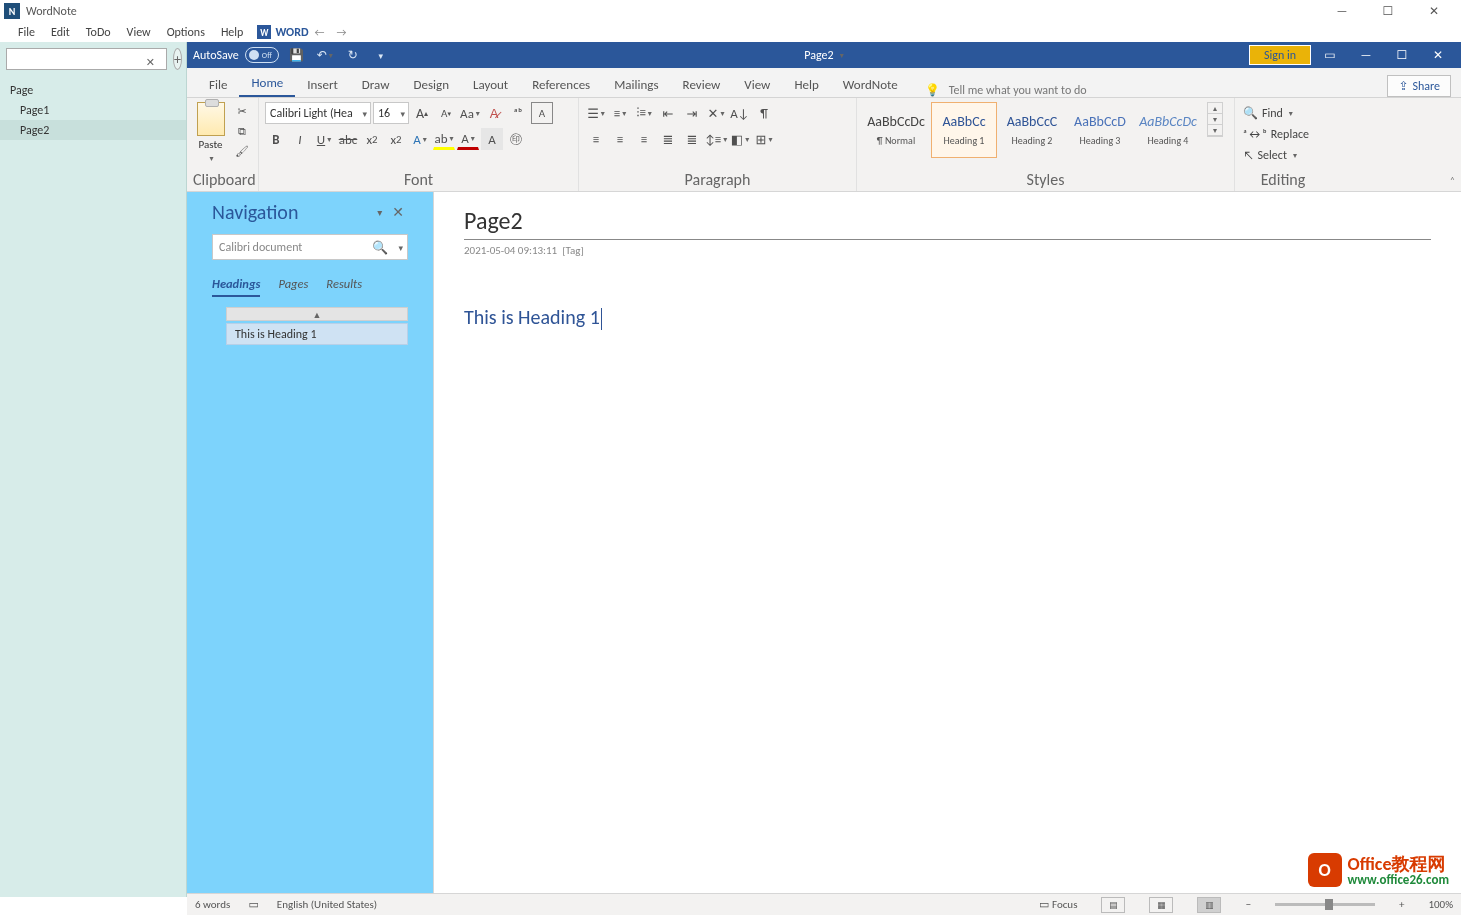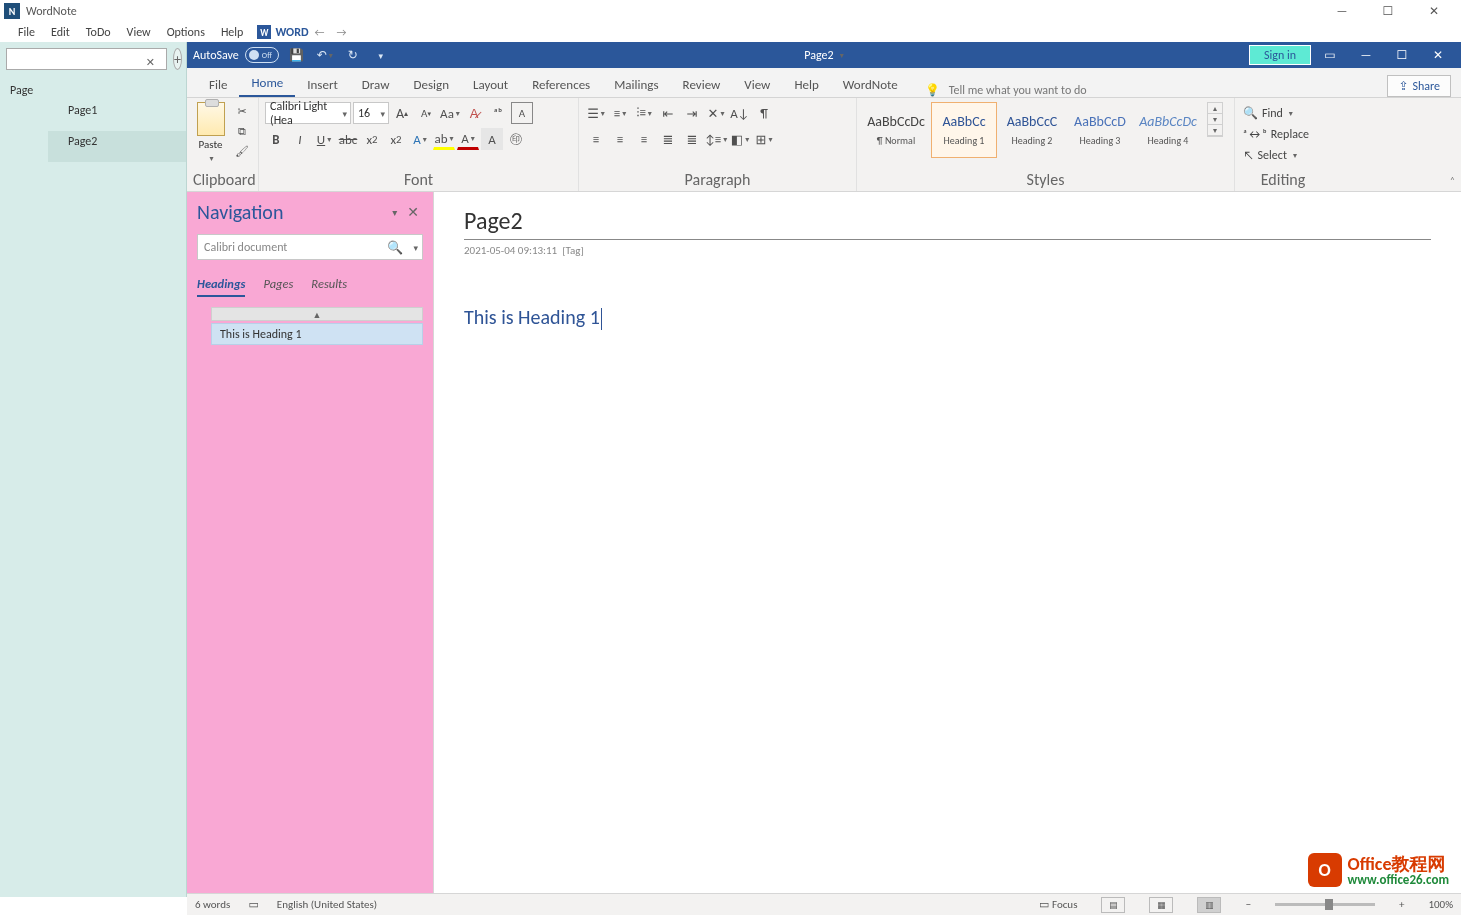--- a/index.html
+++ b/index.html
@@ -22,34 +22,34 @@
 
 
 .wn-row { display:flex; height:855px; }
 .wn-left { width:187px; background:#d7ece9; border-right:1px solid #bcd6d2; }
 .wn-search-row { display:flex; align-items:center; padding:6px 6px; gap:6px; }
 .wn-search { flex:1; height:22px; background:#fff; border:1px solid #aaa; font-size:12px; padding:0 18px 0 4px; position:relative;}
 .wn-search-x { position:absolute; right:12px; top:8px; font-size:11px; color:#666;}
 .wn-add { width:22px; height:22px; border:1px solid #aaa; border-radius:50%; display:flex; align-items:center; justify-content:center; font-size:14px; color:#666; background:#e8f3f1;}
 .wn-tree { padding:4px 0; font-size:12px;}
 .wn-tree-item { padding:3px 10px; }
-.wn-tree-child { padding:3px 10px 14px 20px;margin-left:48px;}
+.wn-tree-child { padding:3px 10px 3px 20px;}
 .wn-tree-sel { background:#c8e0dc;}
 
 
 .word-area { flex:1; display:flex; flex-direction:column; background:#fff;}
 .word-qat { height:26px; background:#2b579a; color:#fff; display:flex; align-items:center; padding:0 6px; font-size:12px;}
 .qat-left { display:flex; align-items:center; gap:8px;}
 .autosave { display:flex; align-items:center; gap:6px;}
 .autosave-tog { width:34px; height:16px; border:1px solid #cfe0f3; border-radius:8px; display:flex; align-items:center; padding:0 3px; font-size:8px; color:#cfe0f3; justify-content:flex-start; gap:3px;}
 .tog-knob{width:10px;height:10px;border-radius:50%;background:#cfe0f3;}
 .qat-icon { width:20px; height:20px; display:flex; align-items:center; justify-content:center; color:#dbe7f5;}
 .qat-center { position:absolute; left:50%; transform:translateX(-50%); display:flex; align-items:center; gap:4px;}
 .qat-right { margin-left:auto; display:flex; align-items:center; gap:2px;}
-.signin { background:#5eead4; color:#2b579a; padding:2px 14px; font-size:12px; border:1px solid #fff;}
+.signin { background:#eab308; color:#2b579a; padding:2px 14px; font-size:12px; border:1px solid #fff;}
 .qat-wbtn { width:34px; height:22px; display:flex; align-items:center; justify-content:center; color:#fff; }
 
 
 .ribbon-tabs { height:30px; background:#f3f3f3; border-bottom:1px solid #d4d4d4; display:flex; align-items:flex-end; padding:0 10px; font-size:13px;}
 .rtab { padding:6px 12px 5px; color:#555;}
 .rtab.active { color:#2b579a; border-bottom:2px solid #2b579a; font-weight:400;}
 .tellme { margin-left:16px; display:flex; align-items:center; gap:8px; color:#777; font-size:12px;}
 .bulb { color:#888;}
 .share { margin-left:auto; border:1px solid #c0c0c0; padding:3px 10px; font-size:12px; color:#2b579a; display:flex; align-items:center; gap:4px; background:#fcfcfc;}
 
@@ -73,21 +73,21 @@
 .style-card.sel { border:1px solid #f0b070; background:#fff6ea;}
 .style-prev { font-size:14px; }
 .style-name { font-size:10px; margin-top:4px;}
 .gal-more { width:16px; display:flex; flex-direction:column; border:1px solid #d0d0d0; margin-left:2px;}
 .gal-more div{flex:1;display:flex;align-items:center;justify-content:center;font-size:8px;color:#666;border-bottom:1px solid #d0d0d0;}
 .edit-item { display:flex; align-items:center; gap:4px; font-size:12px; color:#444; height:21px; padding:0 2px;}
 .rib-collapse{position:absolute;right:6px;bottom:4px;font-size:10px;color:#777;}
 
 
 .doc-row { flex:1; display:flex; min-height:0;}
-.nav-pane { width:247px; background:#f9a8d4; border-right:1px solid #d6d6d6; display:flex; flex-direction:column; padding:8px 10px 4px;}
+.nav-pane { width:247px; background:#7dd3fc; border-right:1px solid #d6d6d6; display:flex; flex-direction:column; padding:8px 25px 4px;}
 .nav-title-row{display:flex;align-items:center;gap:6px;}
 .nav-title { color:#2b579a; font-size:20px; font-weight:400; flex:1;}
 .nav-caret{color:#666;font-size:10px;}
 .nav-close{color:#666;font-size:14px;padding:0 4px;}
 .nav-search { margin-top:10px; height:26px; border:1px solid #c8c8c8; background:#fff; position:relative; display:flex; align-items:center; padding:0 34px 0 6px; font-size:12px; color:#888;}
 .nav-mag { position:absolute; right:18px; color:#2b579a; font-size:13px;}
 .nav-dd { position:absolute; right:4px; color:#666; font-size:9px;}
 .nav-tabs { display:flex; gap:18px; margin-top:12px; font-size:12.5px; }
 .nav-tab { padding:4px 0; color:#555;font-style:italic;}
 .nav-tab.active{ color:#2b579a; border-bottom:2px solid #2b579a; font-weight:600;}
@@ -230,21 +230,21 @@
             <div class="ricon sm">⧉</div>
             <div class="ricon sm">🖌</div>
           </div>
         </div>
         <div class="group-label">Clipboard</div>
       </div>
 
       <div class="group" style="width:320px;">
         <div class="group-body" style="flex-direction:column;gap:4px;">
           <div class="row">
-            <div class="font-combo" style="width:86px;">
+            <div class="font-combo" style="width:106px;">
                 <span>Calibri Light (Hea</span>
                 <span class="combo-caret">▾</span>
               </div>
             <div class="font-combo" style="width:36px;">
                 <span>16</span>
                 <span class="combo-caret">▾</span>
               </div>
             <div class="ricon" style="font-size:14px;">A<sup style="font-size:8px;">▴</sup></div>
             <div class="ricon" style="font-size:11px;">A<sup style="font-size:7px;">▾</sup></div>
             <div class="ricon">Aa<span class="tri">▾</span></div>

